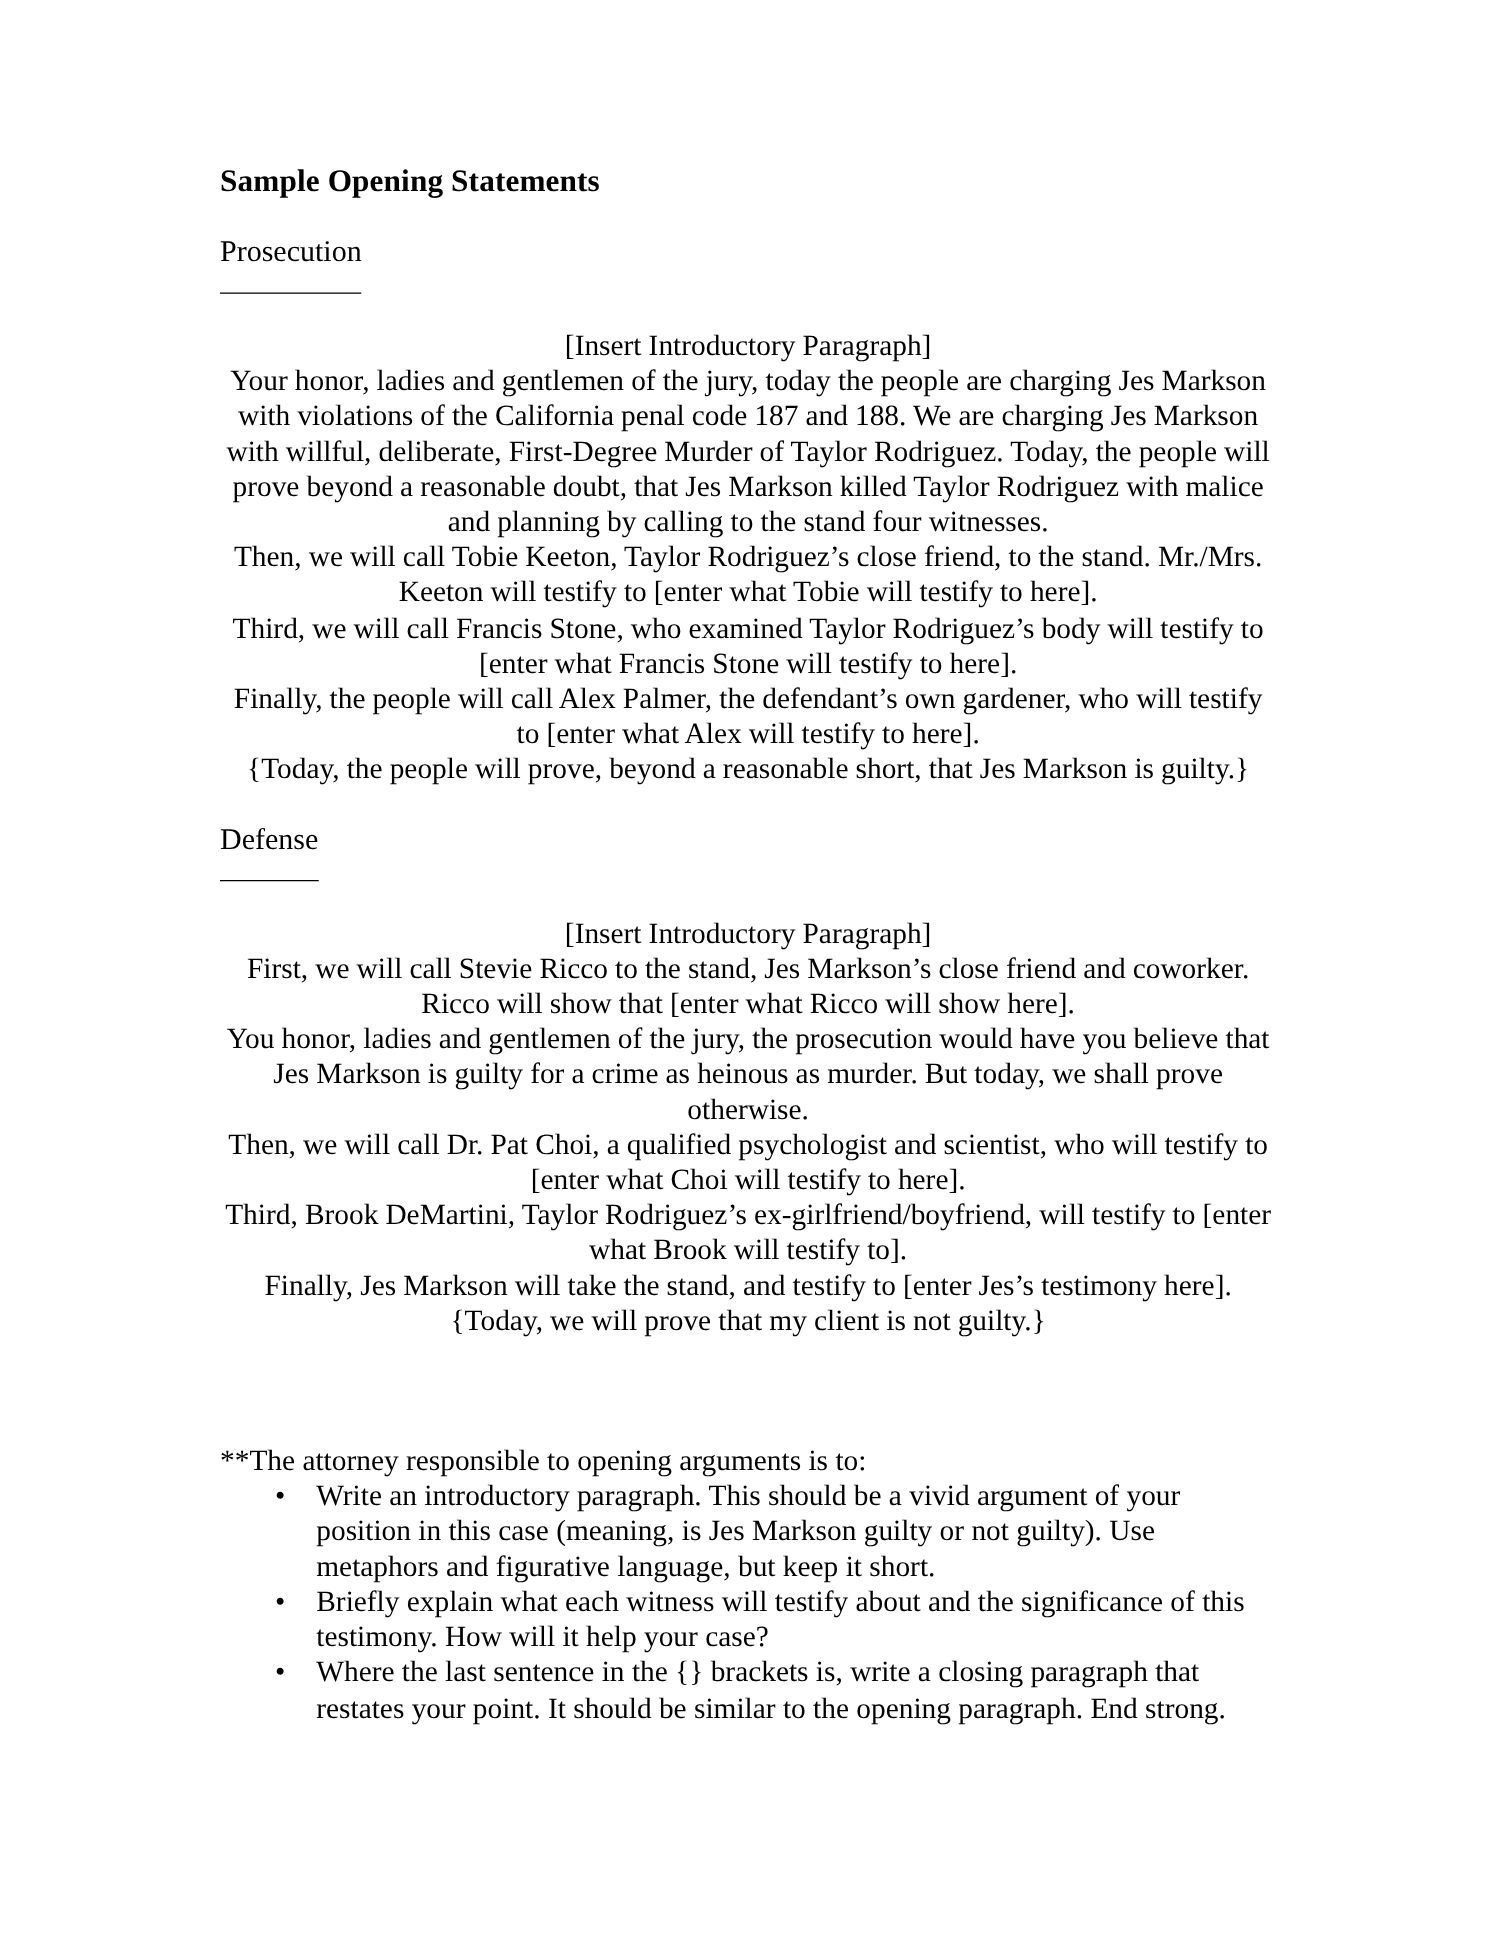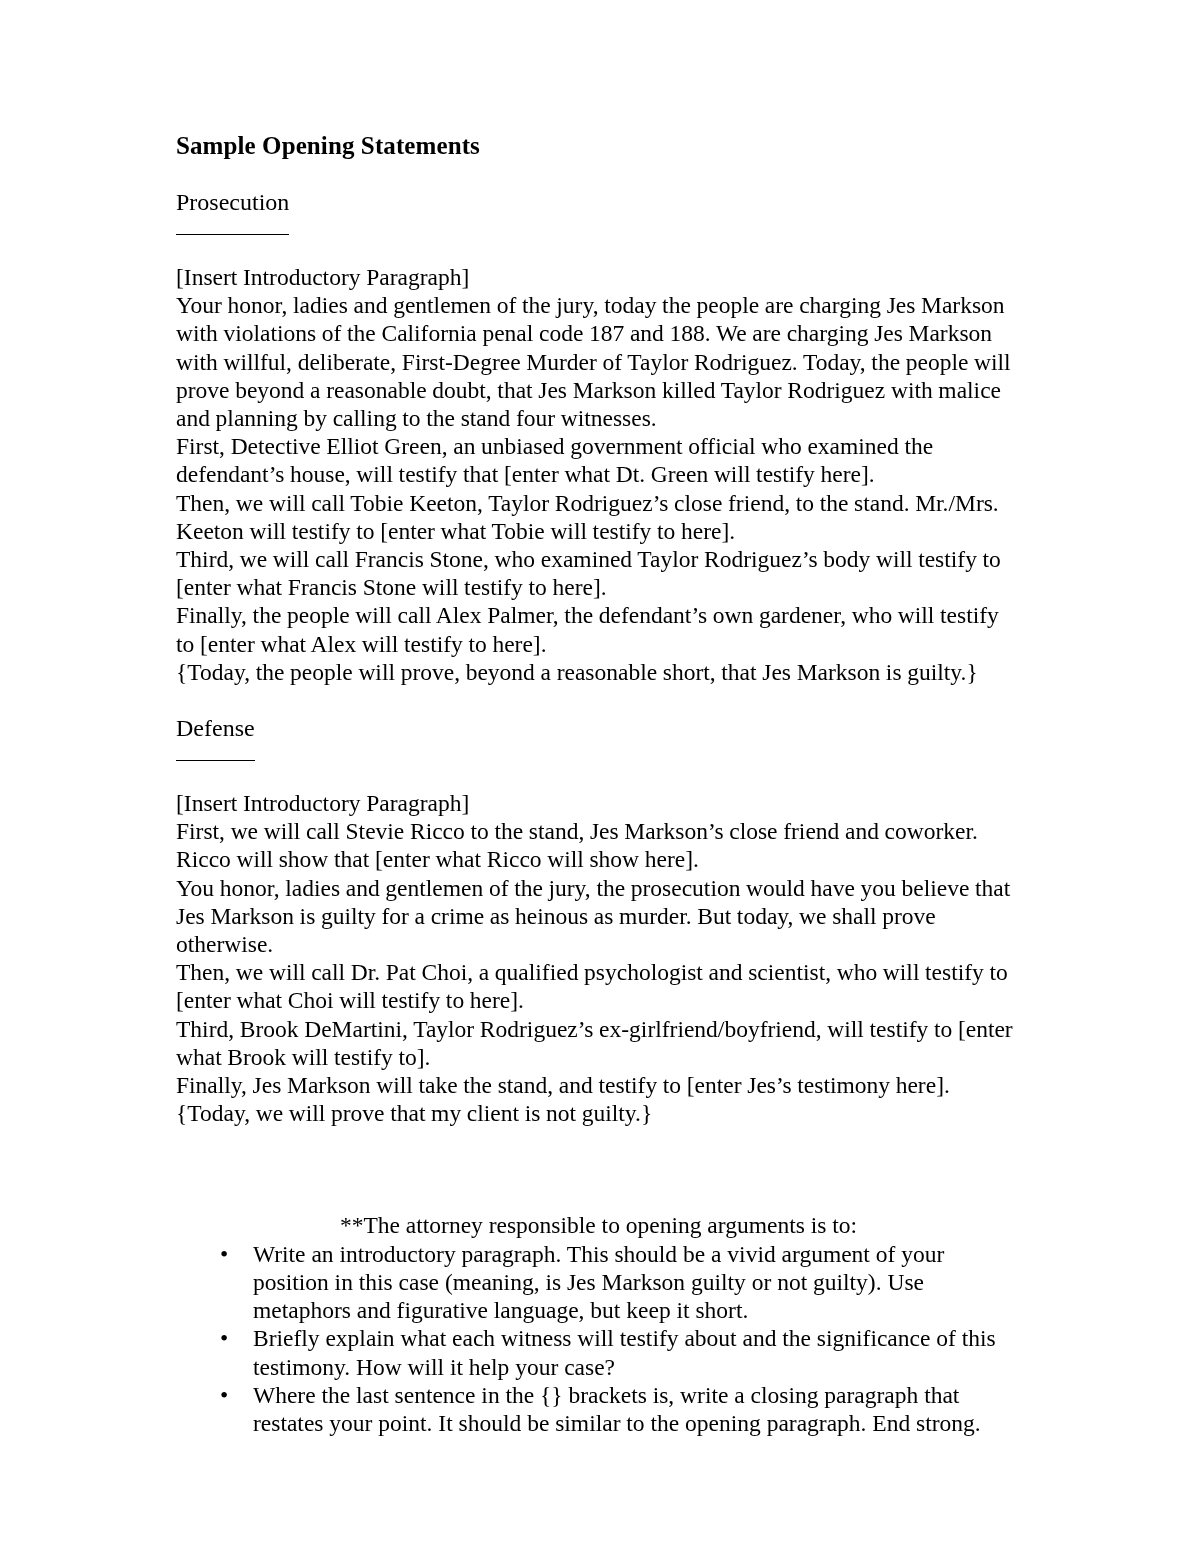--- a/index.html
+++ b/index.html
@@ -41,30 +41,29 @@
     border-bottom: 1.6px solid #000;
     padding-bottom: 18px;
   }
   .section-heading-wrap {
     line-height: 28px;
   }
   .para {
     font-size: 23.5px;
     line-height: 28.2px;
     margin: 0;
-    text-align: left;
+    text-align: center;
     max-width: 845px;
     word-spacing: -0.2px;
   }
   .bullet-intro {
     font-size: 23.5px;
     line-height: 28.2px;
     margin: 0;
     max-width: 845px;
-    text-align: center;
   }
   ul.bullets {
     margin: 0;
     padding: 0;
     list-style: none;
   }
   ul.bullets li {
     position: relative;
     font-size: 23.5px;
     line-height: 28.2px;
@@ -90,21 +89,20 @@
   <div class="spacer-line"></div>
 
   <div class="section-heading-wrap">
     <span class="section-heading">Prosecution </span>
   </div>
 
   <div class="spacer-line"></div>
 
   <p class="para">[Insert Introductory Paragraph]</p>
   <p class="para">Your honor, ladies and gentlemen of the jury, today the people are charging Jes Markson with violations of the California penal code 187 and 188. We are charging Jes Markson with willful, deliberate, First-Degree Murder of Taylor Rodriguez. Today, the people will prove beyond a reasonable doubt, that Jes Markson killed Taylor Rodriguez with malice and planning by calling to the stand four witnesses.</p>
-  <p class="para">First, Detective Elliot Green, an unbiased government official who examined the defendant’s house, will testify that [enter what Dt. Green will testify here].</p>
   <p class="para">Then, we will call Tobie Keeton, Taylor Rodriguez’s close friend, to the stand. Mr./Mrs. Keeton will testify to [enter what Tobie will testify to here].</p>
   <p class="para">Third, we will call Francis Stone, who examined Taylor Rodriguez’s body will testify to [enter what Francis Stone will testify to here].</p>
   <p class="para">Finally, the people will call Alex Palmer, the defendant’s own gardener, who will testify to [enter what Alex will testify to here].</p>
   <p class="para">{Today, the people will prove, beyond a reasonable short, that Jes Markson is guilty.}</p>
 
   <div class="spacer-line"></div>
 
   <div class="section-heading-wrap">
     <span class="section-heading">Defense </span>
   </div>

